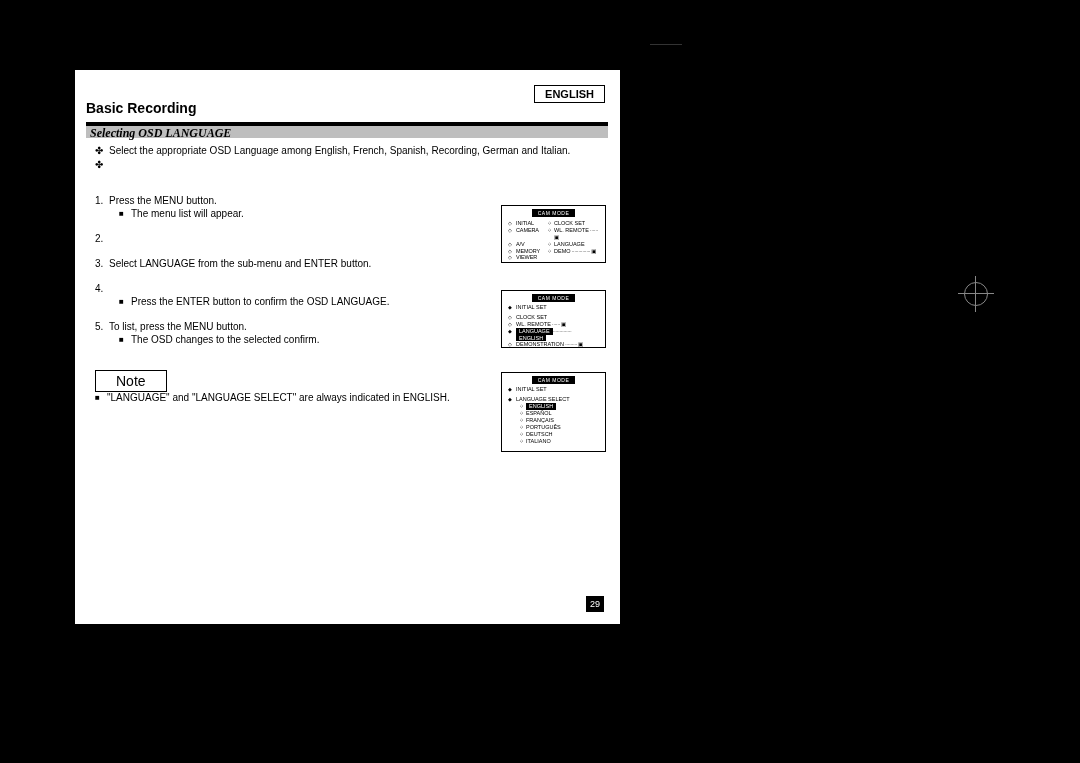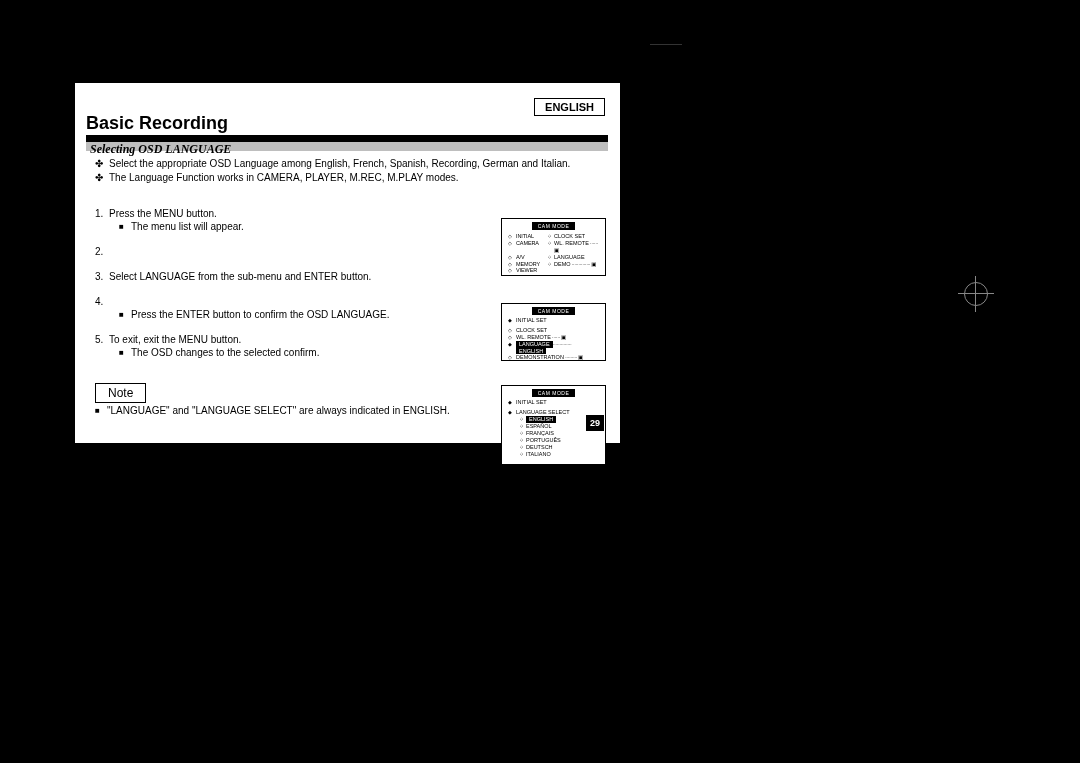--- a/index.html
+++ b/index.html
@@ -9,48 +9,47 @@
     height: 763px;
     background: #000;
     font-family: Arial, Helvetica, sans-serif;
     position: relative;
   }
   .page {
     position: absolute;
     left: 75px;
     top: 70px;
     width: 545px;
-    height: 360px;
+    height: 554px;
     background: #fff;
-    margin-top: 13px;
   }
   .lang-badge {
     position: absolute;
     right: 15px;
     top: 15px;
     border: 1px solid #000;
     padding: 2px 10px;
     font-weight: bold;
     font-size: 11px;
   }
   .title {
     position: absolute;
     left: 11px;
     top: 30px;
-    font-size: 18px;
+    font-size: 14px;
     font-weight: bold;
   }
   .subtitle-bar {
     position: absolute;
     left: 11px;
     top: 52px;
     width: 522px;
     height: 16px;
     background: #bebebe;
-    border-top: 7px solid #000000;
+    border-top: 4px solid #000000;
     font-style: italic;
     font-family: "Times New Roman", serif;
     font-weight: bold;
     font-size: 12px;
     padding-left: 4px;
     line-height: 15px;
   }
   .intro {
     position: absolute;
     left: 20px;
@@ -69,22 +68,22 @@
   .step { font-size: 10px; margin-bottom: 14px; }
   .step .main { display: flex; }
   .step .num { width: 14px; }
   .sub { margin-left: 24px; display: flex; margin-top: 2px; }
   .sub .sq { font-size: 8px; width: 12px; margin-top: 1px; }
   .note-box {
     position: absolute;
     left: 20px;
     top: 300px;
     border: 1px solid #000;
-    padding: 2px 12px;
-    font-size: 12px;
+    padding: 2px 20px;
+    font-size: 14px;
     text-align: right;
   }
   .note-line {
     position: absolute;
     left: 20px;
     top: 322px;
     font-size: 10px;
     display: flex;
   }
   .note-line .sq { font-size: 8px; width: 12px; margin-top: 1px; }
@@ -126,21 +125,21 @@
   .registration .circ {
     position:absolute; left:6px; top:6px; width:24px; height:24px; border:1px solid #888; border-radius:50%;
   }
   .registration .h { position:absolute; left:0; top:17px; width:36px; border-top:1px solid #888; }
   .registration .v { position:absolute; left:17px; top:0; height:36px; border-left:1px solid #888; }
 
   .page-num {
     position:absolute; right: 16px; bottom: 12px;
     width: 18px; height: 16px;
     background:#000000; color:#fff;
-    font-size: 9px; font-weight:bold;
+    font-size: 9px; font-weight:normal;
     display:flex; align-items:center; justify-content:center;
   }
   .header-faint {
     position:absolute; left: 90px; top: 32px; color:#1a1a1a; font-size:9px; letter-spacing:0.3px;
   }
   .header-faint2 {
     position:absolute; left: 650px; top: 44px; color:#111; font-size:5px; border-top:1px solid #333; width:32px;
   }
 </style>
 </head>
@@ -154,21 +153,20 @@
   <div class="title">Basic Recording</div>
   <div class="subtitle-bar">Selecting OSD LANGUAGE</div>
 
   <div class="intro">
     <div class="row">
         <div class="cross">✤</div>
         <div>Select the appropriate OSD Language among English, French, Spanish, Recording, German and Italian.</div>
       </div>
     <div class="row">
         <div class="cross">✤</div>
-        <div>The Language Function works in CAMERA, PLAYER, M.REC, M.PLAY modes.</div>
       </div>
   </div>
 
   <div class="steps">
     <div class="step">
       <div class="main">
           <div class="num">1.</div>
           <div>Press the MENU button.</div>
         </div>
       <div class="sub">
@@ -192,21 +190,21 @@
           <div class="num">4.</div>
         </div>
       <div class="sub">
           <div class="sq">■</div>
           <div>Press the ENTER button to confirm the OSD LANGUAGE.</div>
         </div>
     </div>
     <div class="step">
       <div class="main">
           <div class="num">5.</div>
-          <div>To exit, exit the MENU button.</div>
+          <div>To list, press the MENU button.</div>
         </div>
       <div class="sub">
           <div class="sq">■</div>
           <div>The OSD changes to the selected confirm.</div>
         </div>
     </div>
   </div>
 
   <div class="note-box">Note</div>
   <div class="note-line">

